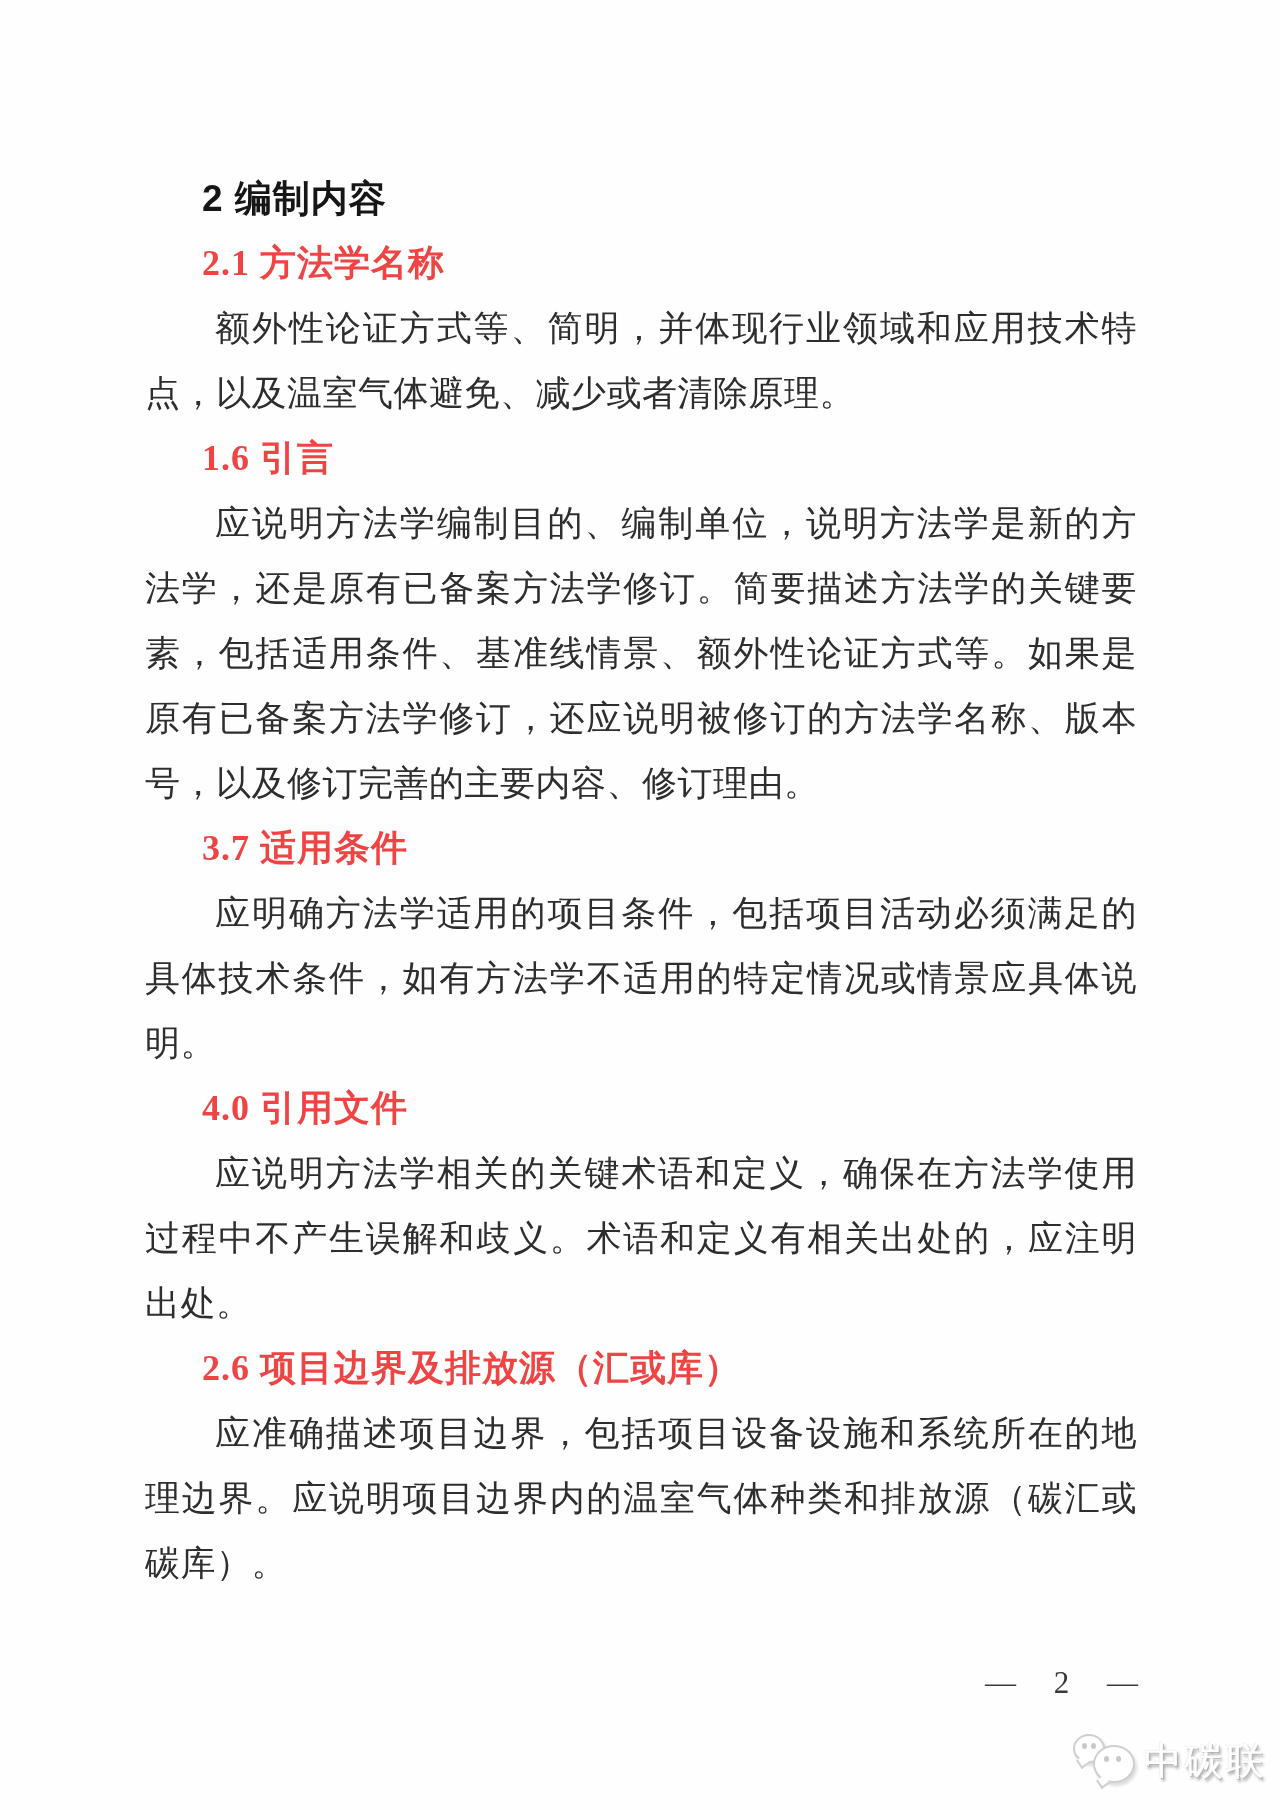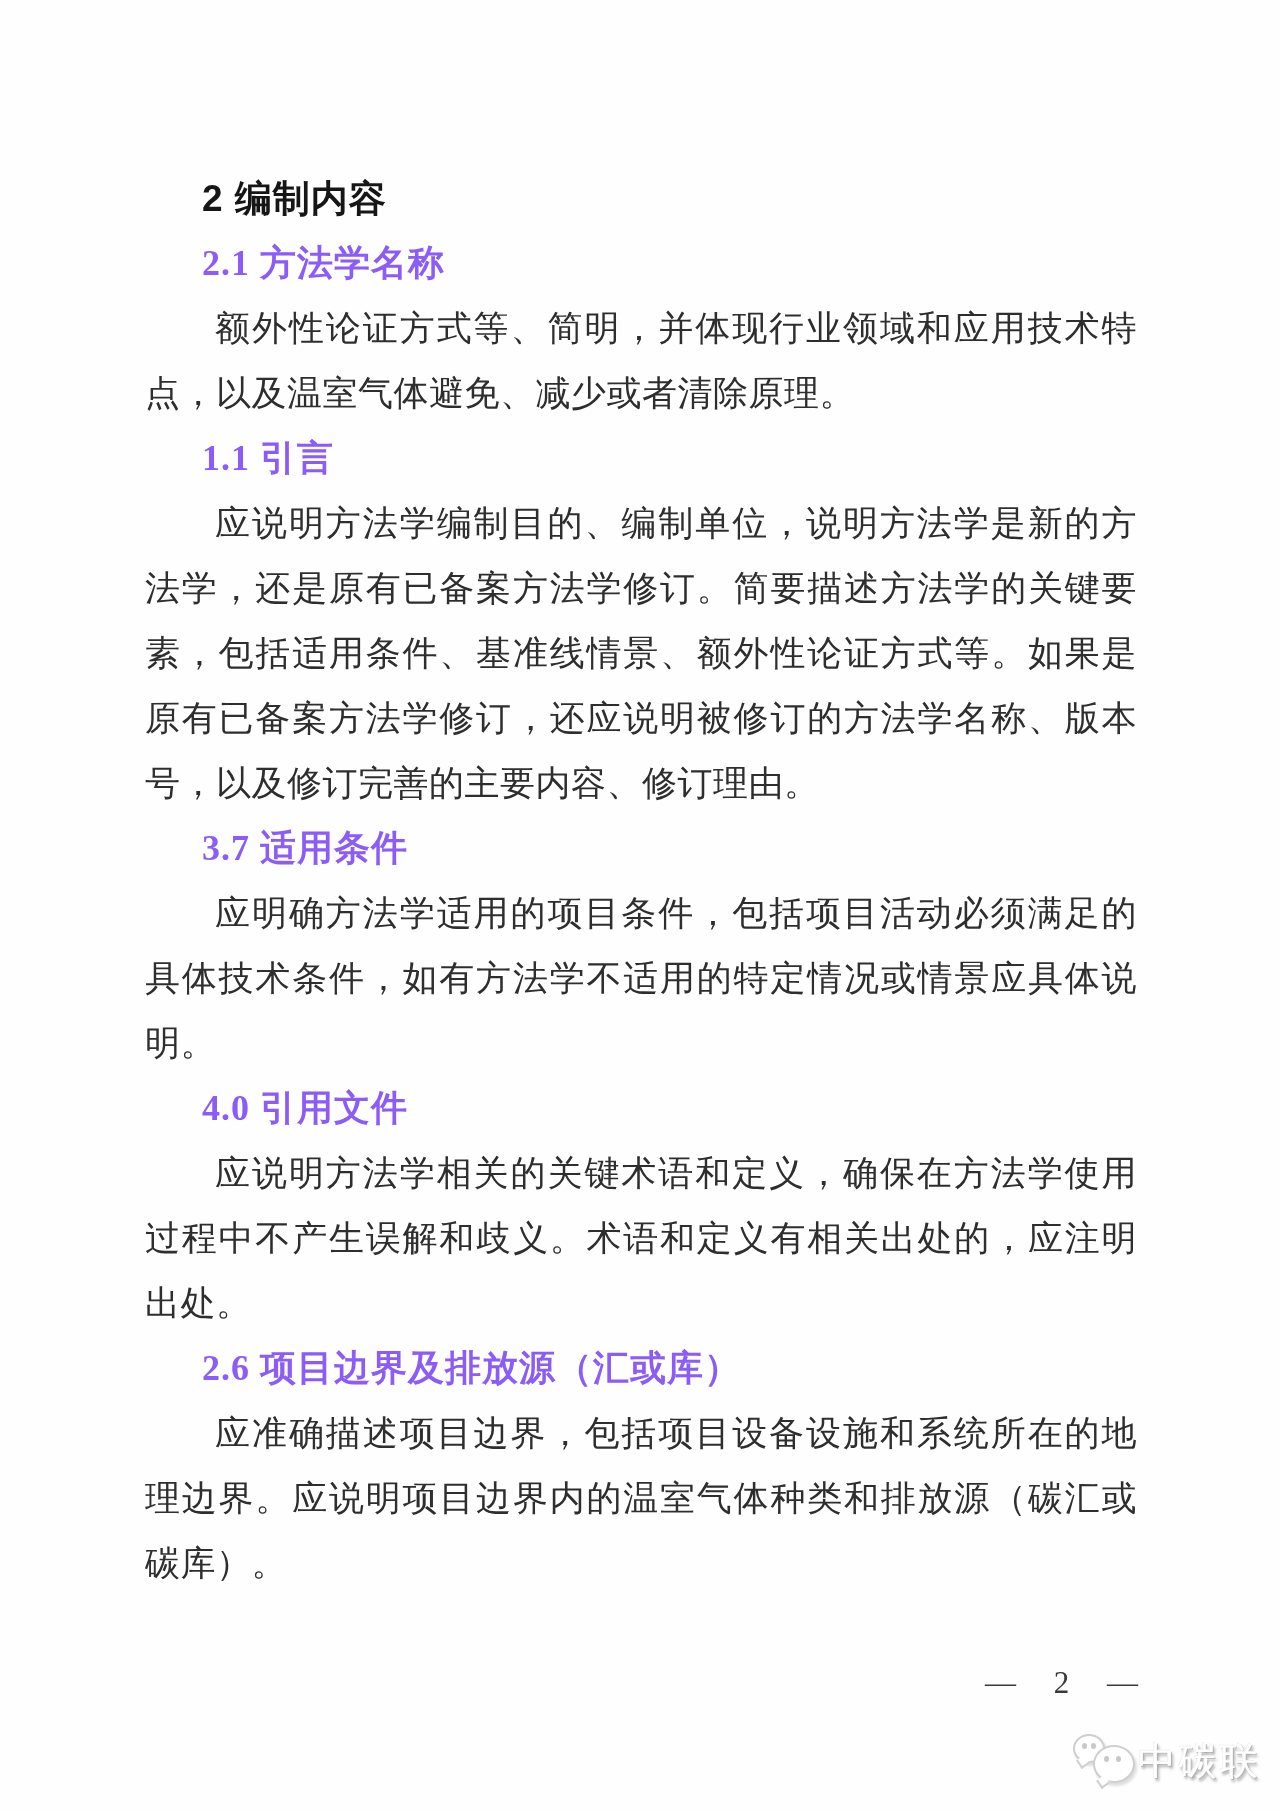--- a/index.html
+++ b/index.html
@@ -35,21 +35,21 @@
     color: #161616;
     font-family: "Liberation Sans", "DejaVu Sans", sans-serif;
     letter-spacing: 1px;
   }
   .content h2 {
     margin: 0;
     padding: 0 0 0 57px;
     font-size: 36px;
     line-height: 65px;
     font-weight: 700;
-    color: #8b5cf6;
+    color: #ef4444;
     font-family: "Liberation Serif", "DejaVu Serif", serif;
     letter-spacing: 1px;
   }
   .content p {
     margin: 0;
     font-size: 35px;
     line-height: 65px;
     text-indent: 70px;
     text-align: justify;
     letter-spacing: 0.5px;
@@ -66,20 +66,21 @@
     white-space: nowrap;
     font-family: "Liberation Serif", "DejaVu Serif", serif;
   }
   
   .watermark {
     position: absolute;
     left: 1072px;
     top: 1732px;
     display: flex;
     align-items: center;
+    gap: 6px;
   }
   .wm-logo {
     position: relative;
     width: 66px;
     height: 58px;
     display: inline-block;
   }
   .bubble {
     position: absolute;
     background: #ffffff;
@@ -135,21 +136,21 @@
 </style>
 </head>
 <body>
 
 <div class="page">
 
   <main class="content">
     <h1>2 编制内容</h1>
     <h2>2.1 方法学名称</h2>
     <p>额外性论证方式等、简明，并体现行业领域和应用技术特点，以及温室气体避免、减少或者清除原理。</p>
-    <h2>1.1 引言</h2>
+    <h2>1.6 引言</h2>
     <p>应说明方法学编制目的、编制单位，说明方法学是新的方法学，还是原有已备案方法学修订。简要描述方法学的关键要素，包括适用条件、基准线情景、额外性论证方式等。如果是原有已备案方法学修订，还应说明被修订的方法学名称、版本号，以及修订完善的主要内容、修订理由。</p>
     <h2>3.7 适用条件</h2>
     <p>应明确方法学适用的项目条件，包括项目活动必须满足的具体技术条件，如有方法学不适用的特定情况或情景应具体说明。</p>
     <h2>4.0 引用文件</h2>
     <p>应说明方法学相关的关键术语和定义，确保在方法学使用过程中不产生误解和歧义。术语和定义有相关出处的，应注明出处。</p>
     <h2>2.6 项目边界及排放源（汇或库）</h2>
     <p>应准确描述项目边界，包括项目设备设施和系统所在的地理边界。应说明项目边界内的温室气体种类和排放源（碳汇或碳库）。</p>
   </main>
 
   <div class="page-number">— 2 —</div>

